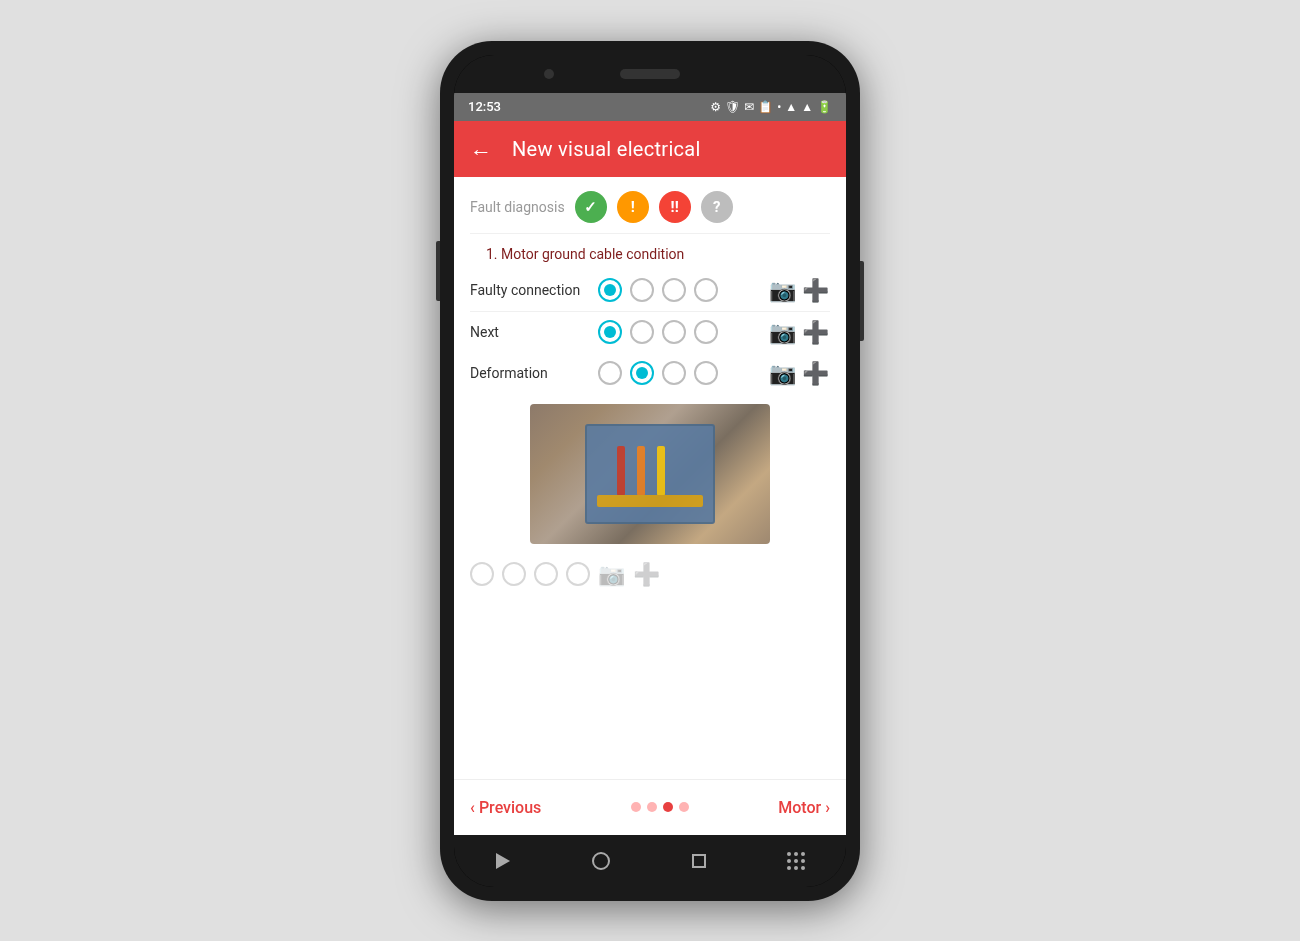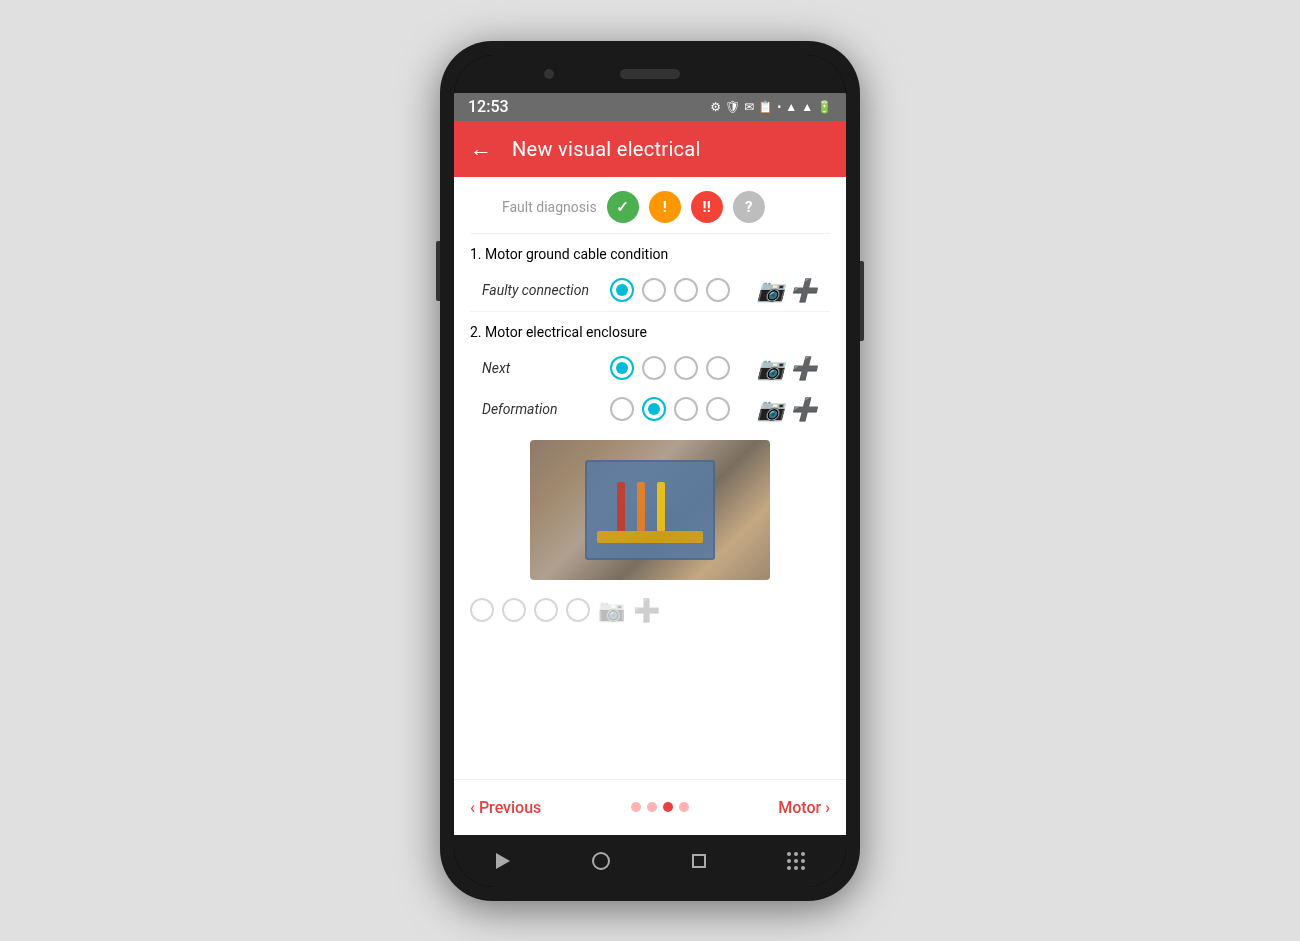--- a/index.html
+++ b/index.html
@@ -60,21 +60,21 @@
       background: #6b6b6b;
       height: 28px;
       display: flex;
       align-items: center;
       justify-content: space-between;
       padding: 0 14px;
       flex-shrink: 0;
     }
     .status-time {
       color: #fff;
-      font-size: 16px;
+      font-size: 13px;
       font-weight: 500;
     }
     .status-icons {
       display: flex;
       align-items: center;
       gap: 4px;
     }
     .status-icon {
       color: #fff;
       font-size: 12px;
@@ -109,21 +109,20 @@
       overflow-y: auto;
       overflow-x: hidden;
     }
 
     
     .fault-diagnosis-row {
       padding: 14px 16px 10px;
       display: flex;
       align-items: center;
       gap: 10px;
-      margin-left: 32px;
     }
     .fault-label {
       color: #999;
       font-size: 14px;
     }
     .diag-icon {
       width: 32px; height: 32px;
       border-radius: 50%;
       display: flex;
       align-items: center;
@@ -134,30 +133,30 @@
     }
     .diag-green { background: #4caf50; color: #fff; }
     .diag-orange { background: #ff9800; color: #fff; }
     .diag-red { background: #f44336; color: #fff; }
     .diag-grey { background: #bdbdbd; color: #fff; }
 
     
     .section-title {
       padding: 12px 16px 8px;
       font-size: 14px;
-      color: #000000;
+      color: #7f1d1d;
+      margin-left: 16px;
     }
 
     
     .inspection-row {
       display: flex;
       align-items: center;
-      padding: 8px 28px;
+      padding: 8px 16px;
       gap: 8px;
-      font-style: italic;
     }
     .row-label {
       font-size: 14px;
       color: #333;
       width: 120px;
       flex-shrink: 0;
     }
     .radio-group {
       display: flex;
       align-items: center;
@@ -420,23 +419,20 @@
           <div class="radio-btn"></div>
         </div>
         <div class="action-icons">
           <span class="action-icon">📷</span>
           <span class="action-icon">➕</span>
         </div>
       </div>
 
       <div class="divider"></div>
 
-      <div class="section-title">
-        <span>2. Motor electrical enclosure</span>
-      </div>
 
       <div class="inspection-row">
         <span class="row-label">Next</span>
         <div class="radio-group">
           <div class="radio-btn selected">
             <div class="radio-inner"></div>
           </div>
           <div class="radio-btn"></div>
           <div class="radio-btn"></div>
           <div class="radio-btn"></div>

